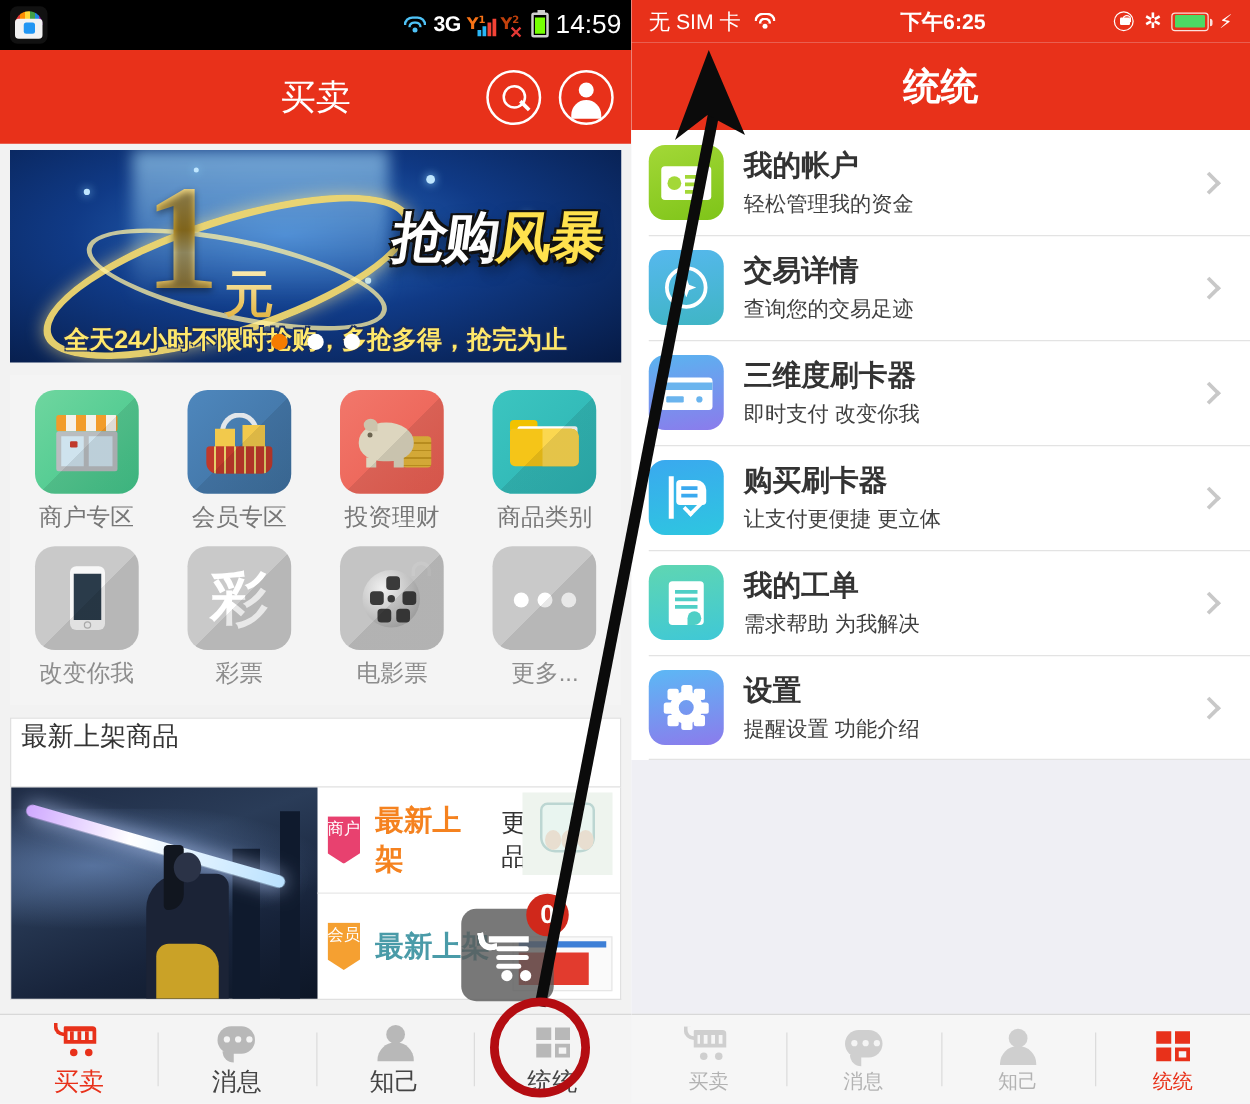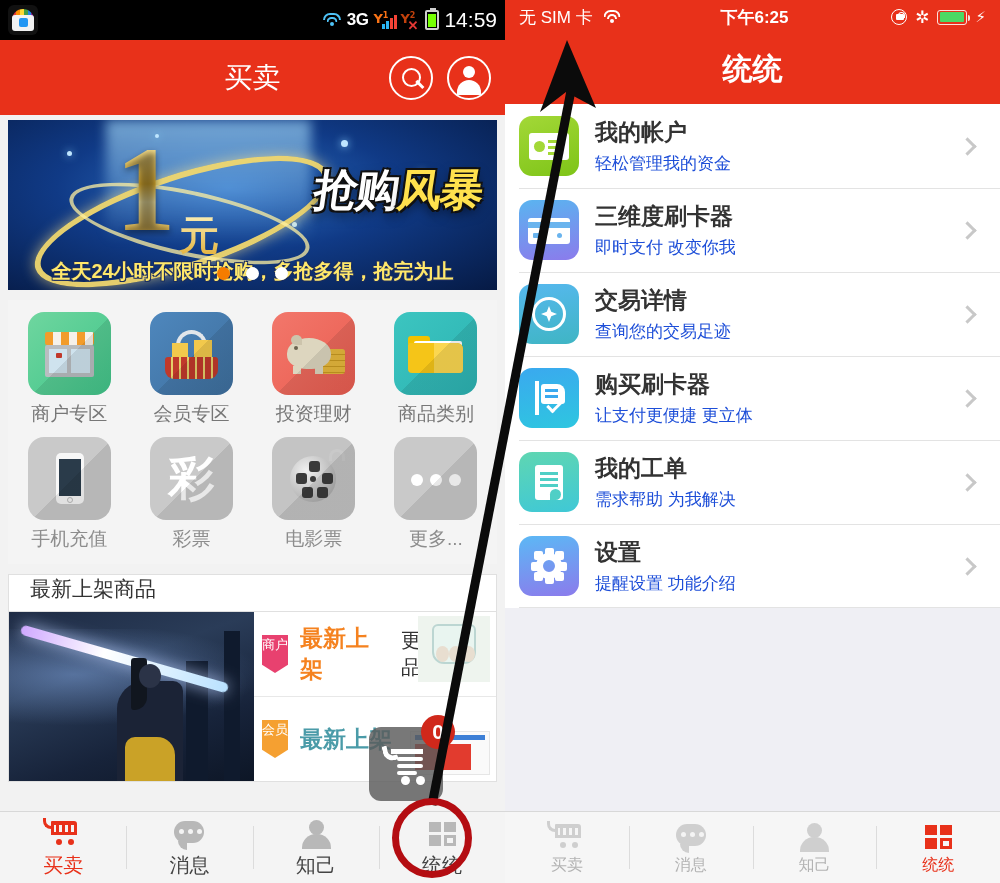--- a/index.html
+++ b/index.html
@@ -166,21 +166,21 @@
   .ic-movie .h3{ left:50px; top:36px; } .ic-movie .h4{ left:30px; top:50px; } .ic-movie .h5{ left:45px; top:50px; }
   .ic-movie .tl { position:absolute; right:10px; top:12px; width:16px; height:12px; border:3px solid #c9c9c9; border-bottom:0; border-radius:10px 10px 0 0; }
 
   
   .ic-more { background:#c9c9c9; }
   .ic-more .d { position:absolute; top:37px; width:12px; height:12px; background:#fff; border-radius:50%; }
   .ic-more .d1{left:17px} .ic-more .d2{left:36px} .ic-more .d3{left:55px}
 
   
   .sec { margin:10px 8px 0; background:#fff; }
-  .sec-h { height:38px; line-height:42px; padding-left:21px; border:1px solid #e0e0e0;
+  .sec-h { height:56px; line-height:42px; padding-left:8px; border:1px solid #e0e0e0;
     font:400 21px "Liberation Sans",sans-serif; color:#333; }
   .sec-b { display:flex; border:1px solid #e0e0e0; border-top:0; height:170px; }
   .artbox { width:245px; position:relative; overflow:hidden;
     background:linear-gradient(160deg,#1e2b44 0%,#2a3c58 35%,#17233a 70%,#0d1626 100%); }
   .artbox .mist { position:absolute; left:-10%; top:10%; width:120%; height:60%;
      background:radial-gradient(ellipse at 30% 45%, rgba(150,190,255,.42), rgba(0,0,0,0) 65%); }
   .artbox .tree1,.artbox .tree2 { position:absolute; bottom:0; background:#0f1a2d; }
   .artbox .tree1 { right:46px; width:22px; height:120px; }
   .artbox .tree2 { right:14px; width:16px; height:150px; }
   .artbox .blade { position:absolute; left:8px; top:42px; width:215px; height:10px; border-radius:6px;
@@ -287,21 +287,21 @@
   .ios-header { height:70px; background:#e8311a; display:flex; align-items:center; justify-content:center; }
   .ios-header .ttl { color:#fff; font:bold 30px "Liberation Sans",sans-serif; }
 
   .ios-list { background:#fff; }
   .li { display:flex; align-items:center; height:84px; padding:0 14px; position:relative; }
   .li + .li:before { content:''; position:absolute; left:14px; right:0; top:0; height:1px; background:#e3e3e3; }
   .li:last-child:after { content:''; position:absolute; left:14px; right:0; bottom:0; height:1px; background:#e3e3e3; }
   .li .lic { width:60px; height:60px; border-radius:13px; position:relative; flex:none; overflow:hidden; }
   .li .ltx { margin-left:16px; flex:1; }
   .li .lt { font:bold 23px "Liberation Sans",sans-serif; color:#333; }
-  .li .ls { font:400 17px "Liberation Sans",sans-serif; color:#1d4ed8; margin-top:4px; }
+  .li .ls { font:400 17px "Liberation Sans",sans-serif; color:#404040; margin-top:4px; }
   .chev { width:13px; height:13px; border-right:3.5px solid #c8c8c8; border-top:3.5px solid #c8c8c8;
      transform:rotate(45deg); margin-right:12px; flex:none; }
 
   .ic-acct { background:linear-gradient(160deg,#a3d837,#7ec418); }
   .ic-acct .card { position:absolute; left:10px; top:17px; width:40px; height:27px; background:#fff; border-radius:3px; }
   .ic-acct .av { position:absolute; left:15px; top:25px; width:11px; height:11px; background:#a3d837; border-radius:50%; }
   .ic-acct .l { position:absolute; left:29px; width:15px; height:2.5px; background:#a3d837; }
   .ic-acct .l1{top:24px} .ic-acct .l2{top:30px} .ic-acct .l3{top:36px; width:10px;}
 
   .ic-pos { background:linear-gradient(170deg,#5ab4f0,#8b7bec); }
@@ -458,21 +458,21 @@
         </div>
       </div>
       <div class="grow">
         <div class="gcell dim">
           <div class="gicon ic-phone">
             <i class="dev"></i>
               <i class="scr"></i>
               <i class="hm"></i>
               <i class="sh"></i>
           </div>
-          <div class="glabel">手机充值</div>
+          <div class="glabel">改变你我</div>
         </div>
         <div class="gcell dim">
           <div class="gicon ic-lot">
             <div class="gly">彩</div>
               <i class="sh"></i>
           </div>
           <div class="glabel">彩票</div>
         </div>
         <div class="gcell dim">
           <div class="gicon ic-movie">
@@ -631,41 +631,41 @@
             <i class="l l3"></i>
         </div>
         <div class="ltx">
           <div class="lt">我的帐户</div>
           <div class="ls">轻松管理我的资金</div>
         </div>
         <div class="chev"></div>
       </div>
 
       <div class="li">
+        <div class="lic ic-trade">
+          <i class="r1"></i>
+            <i class="st"></i>
+        </div>
+        <div class="ltx">
+          <div class="lt">交易详情</div>
+          <div class="ls">查询您的交易足迹</div>
+        </div>
+        <div class="chev"></div>
+      </div>
+
+      <div class="li">
         <div class="lic ic-pos">
           <i class="card"></i>
             <i class="stripe"></i>
             <i class="chip"></i>
             <i class="dot"></i>
         </div>
         <div class="ltx">
           <div class="lt">三维度刷卡器</div>
           <div class="ls">即时支付 改变你我</div>
-        </div>
-        <div class="chev"></div>
-      </div>
-
-      <div class="li">
-        <div class="lic ic-trade">
-          <i class="r1"></i>
-            <i class="st"></i>
-        </div>
-        <div class="ltx">
-          <div class="lt">交易详情</div>
-          <div class="ls">查询您的交易足迹</div>
         </div>
         <div class="chev"></div>
       </div>
 
       <div class="li">
         <div class="lic ic-buy">
           <i class="ln"></i>
             <i class="sh"></i>
             <i class="ck"></i>
         </div>

